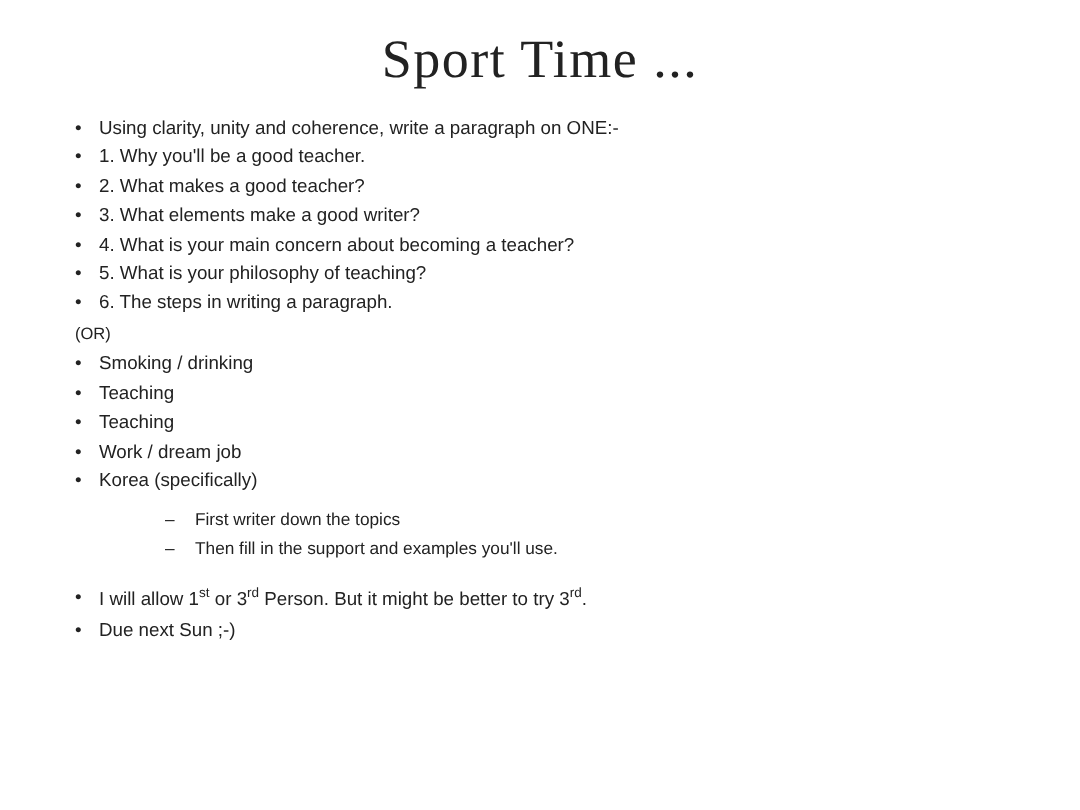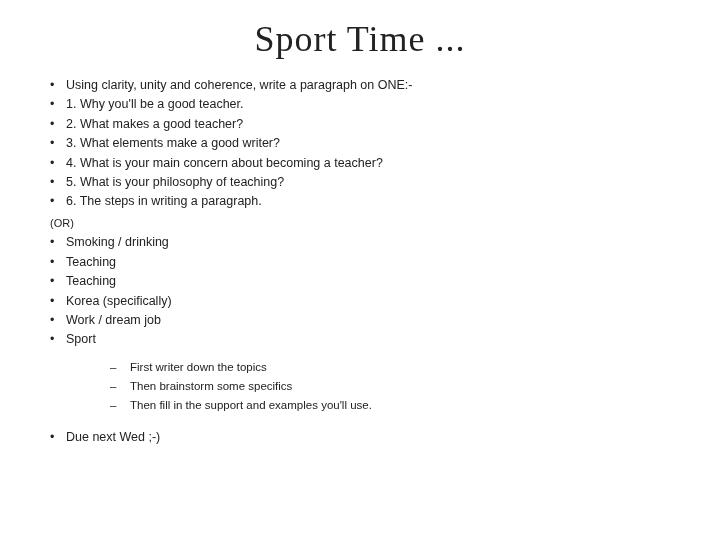--- a/index.html
+++ b/index.html
@@ -140,28 +140,29 @@
     <li>5. What is your philosophy of teaching?</li>
     <li>6. The steps in writing a paragraph.</li>
   </ul>
 
   <div class="or-label">(OR)</div>
 
   <ul class="second-list">
     <li>Smoking / drinking</li>
     <li>Teaching</li>
     <li>Teaching</li>
+    <li>Work / dream job</li>
     <li>Korea (specifically)</li>
-    <li>Work / dream job</li>
-    <li>Sport</li>
   </ul>
 
   <ul class="dash-list">
     <li>First writer down the topics</li>
-    <li>Then brainstorm some specifics</li>
     <li>Then fill in the support and examples you'll use.</li>
   </ul>
 
   <ul class="footer-list">
-    <li>Due next Wed ;-)</li>
+    <li>
+      I will allow 1<sup>st</sup> or 3<sup>rd</sup> Person. But it might be better to try 3<sup>rd</sup>.
+    </li>
+    <li>Due next Sun ;-)</li>
   </ul>
 
 </div>
 
 </body></html>

